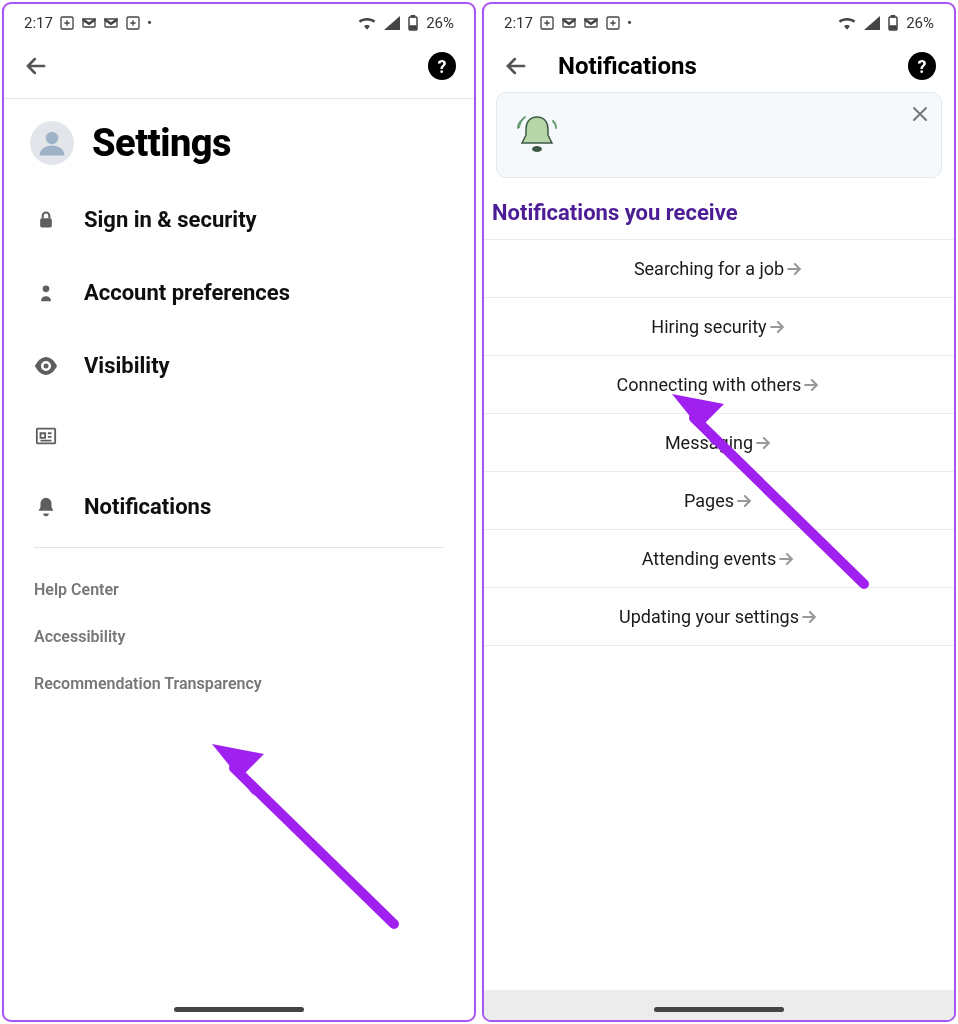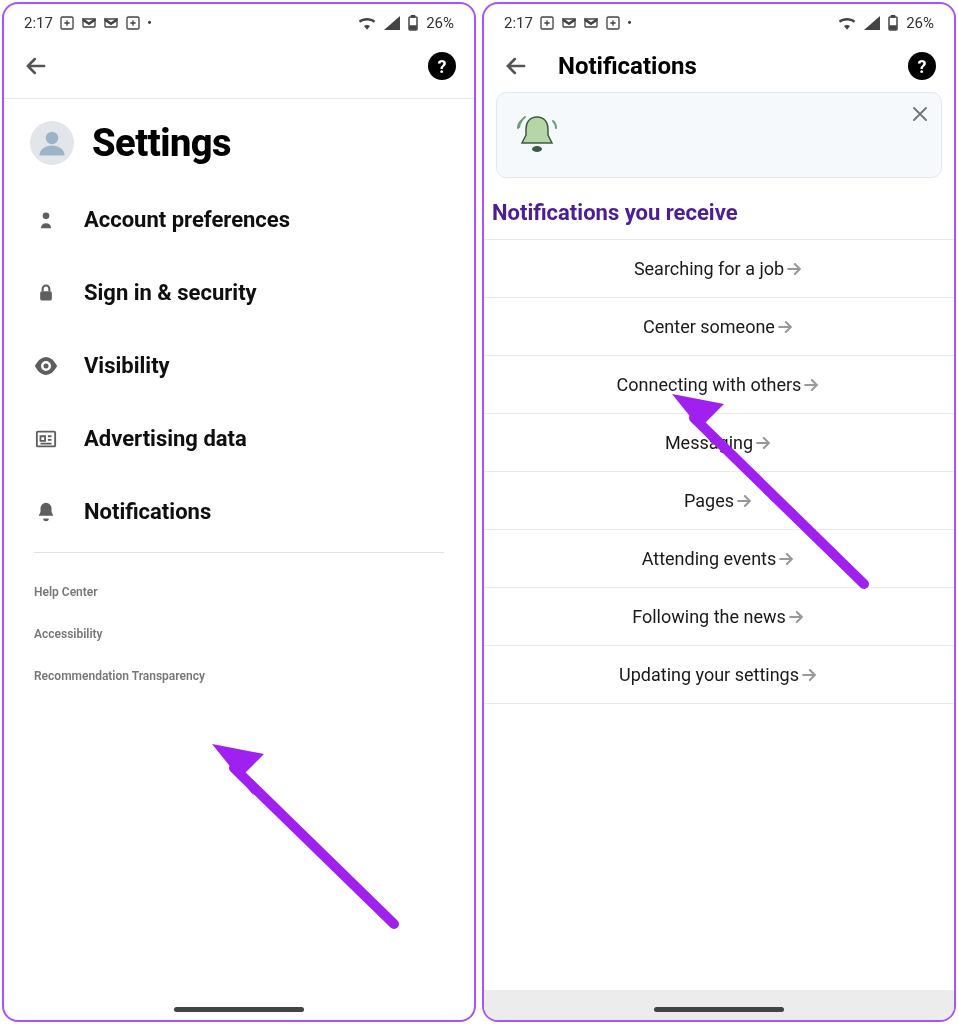--- a/index.html
+++ b/index.html
@@ -8,21 +8,21 @@
     background: #fff;
     width: 958px;
     height: 1024px;
     display: flex;
     gap: 6px;
     padding: 2px;
   }
   .phone {
     flex: 1;
     border: 2px solid #a855f7;
-    border-radius: 16px;
+    border-radius: 9px;
     background: #fff;
     display: flex;
     flex-direction: column;
     position: relative;
     overflow: hidden;
   }
   .status-bar {
     display: flex;
     justify-content: space-between;
     align-items: center;
@@ -82,21 +82,21 @@
     font-size: 22px; font-weight: 700; color: #0f0f0f;
   }
   .footer-links {
     padding: 0 30px;
   }
   .footer-divider {
     border: none; border-top: 1px solid #e2e2e2;
     margin: 4px 30px 18px;
   }
   .footer-link {
-    font-size: 12px; color: #777; font-weight: 600;
+    font-size: 16px; color: #777; font-weight: 600;
     padding: 14px 0;
     cursor: pointer;
   }
   .home-indicator {
     position: absolute; bottom: 8px; left: 50%; transform: translateX(-50%);
     width: 130px; height: 5px; background: #444; border-radius: 3px;
   }
   
   .info-card {
     margin: 0 12px 14px;
@@ -218,56 +218,55 @@
             <circle cx="12" cy="8" r="5"></circle>
             <path d="M2 22c0-5 5-8 10-8s10 3 10 8z"></path>
           </svg>
       </div>
       <div class="settings-title">Settings</div>
     </div>
 
     <div class="settings-item">
       <span class="icon-slot">
         <svg width="20" height="22" viewBox="0 0 24 24" fill="#5e5e5e">
-            <circle cx="12" cy="7" r="4"></circle>
-            <path d="M6 22c0-4 2.5-6 6-6s6 2 6 6z"></path>
-          </svg>
-      </span>
-      <span class="label">Account preferences</span>
+            <rect x="5" y="10" width="14" height="11" rx="2"></rect>
+            <path d="M8 10V7a4 4 0 018 0v3" fill="none" stroke="#5e5e5e" stroke-width="2.5"></path>
+          </svg>
+      </span>
+      <span class="label">Sign in &amp; security</span>
     </div>
 
     <div class="settings-item">
       <span class="icon-slot">
         <svg width="20" height="22" viewBox="0 0 24 24" fill="#5e5e5e">
-            <rect x="5" y="10" width="14" height="11" rx="2"></rect>
-            <path d="M8 10V7a4 4 0 018 0v3" fill="none" stroke="#5e5e5e" stroke-width="2.5"></path>
-          </svg>
-      </span>
-      <span class="label">Sign in &amp; security</span>
+            <circle cx="12" cy="7" r="4"></circle>
+            <path d="M6 22c0-4 2.5-6 6-6s6 2 6 6z"></path>
+          </svg>
+      </span>
+      <span class="label">Account preferences</span>
     </div>
 
     <div class="settings-item">
       <span class="icon-slot">
         <svg width="24" height="18" viewBox="0 0 24 18" fill="#5e5e5e">
             <path d="M12 0C5 0 1 9 1 9s4 9 11 9 11-9 11-9S19 0 12 0zm0 14a5 5 0 110-10 5 5 0 010 10z"></path>
             <circle cx="12" cy="9" r="2.5"></circle>
           </svg>
       </span>
       <span class="label">Visibility</span>
     </div>
 
 
     <div class="settings-item">
       <span class="icon-slot">
         <svg width="22" height="20" viewBox="0 0 24 20" fill="none" stroke="#5e5e5e" stroke-width="2">
             <rect x="2" y="2" width="20" height="16" rx="1"></rect>
             <path d="M6 7h5v5H6zM14 7h4M14 11h4M6 15h12"></path>
           </svg>
       </span>
-      <span class="label">Advertising data</span>
     </div>
 
     <div class="settings-item">
       <span class="icon-slot">
         <svg width="22" height="24" viewBox="0 0 24 24" fill="#5e5e5e">
             <path d="M12 2a6 6 0 00-6 6v4l-2 4h16l-2-4V8a6 6 0 00-6-6zM9 19a3 3 0 006 0z"></path>
           </svg>
       </span>
       <span class="label">Notifications</span>
     </div>
@@ -383,21 +382,21 @@
     <div class="notif-list">
       <div class="notif-row">
         <span class="notif-label">Searching for a job</span>
         <span class="chevron">
             <svg width="20" height="20" viewBox="0 0 24 24" fill="none" stroke="#999" stroke-width="2.5" stroke-linecap="round">
               <path d="M5 12h14M13 6l6 6-6 6"></path>
             </svg>
           </span>
       </div>
       <div class="notif-row">
-        <span class="notif-label">Center someone</span>
+        <span class="notif-label">Hiring security</span>
         <span class="chevron">
             <svg width="20" height="20" viewBox="0 0 24 24" fill="none" stroke="#999" stroke-width="2.5" stroke-linecap="round">
               <path d="M5 12h14M13 6l6 6-6 6"></path>
             </svg>
           </span>
       </div>
       <div class="notif-row">
         <span class="notif-label">Connecting with others</span>
         <span class="chevron">
             <svg width="20" height="20" viewBox="0 0 24 24" fill="none" stroke="#999" stroke-width="2.5" stroke-linecap="round">
@@ -416,28 +415,20 @@
       <div class="notif-row">
         <span class="notif-label">Pages</span>
         <span class="chevron">
             <svg width="20" height="20" viewBox="0 0 24 24" fill="none" stroke="#999" stroke-width="2.5" stroke-linecap="round">
               <path d="M5 12h14M13 6l6 6-6 6"></path>
             </svg>
           </span>
       </div>
       <div class="notif-row">
         <span class="notif-label">Attending events</span>
-        <span class="chevron">
-            <svg width="20" height="20" viewBox="0 0 24 24" fill="none" stroke="#999" stroke-width="2.5" stroke-linecap="round">
-              <path d="M5 12h14M13 6l6 6-6 6"></path>
-            </svg>
-          </span>
-      </div>
-      <div class="notif-row">
-        <span class="notif-label">Following the news</span>
         <span class="chevron">
             <svg width="20" height="20" viewBox="0 0 24 24" fill="none" stroke="#999" stroke-width="2.5" stroke-linecap="round">
               <path d="M5 12h14M13 6l6 6-6 6"></path>
             </svg>
           </span>
       </div>
       <div class="notif-row">
         <span class="notif-label">Updating your settings</span>
         <span class="chevron">
             <svg width="20" height="20" viewBox="0 0 24 24" fill="none" stroke="#999" stroke-width="2.5" stroke-linecap="round">

